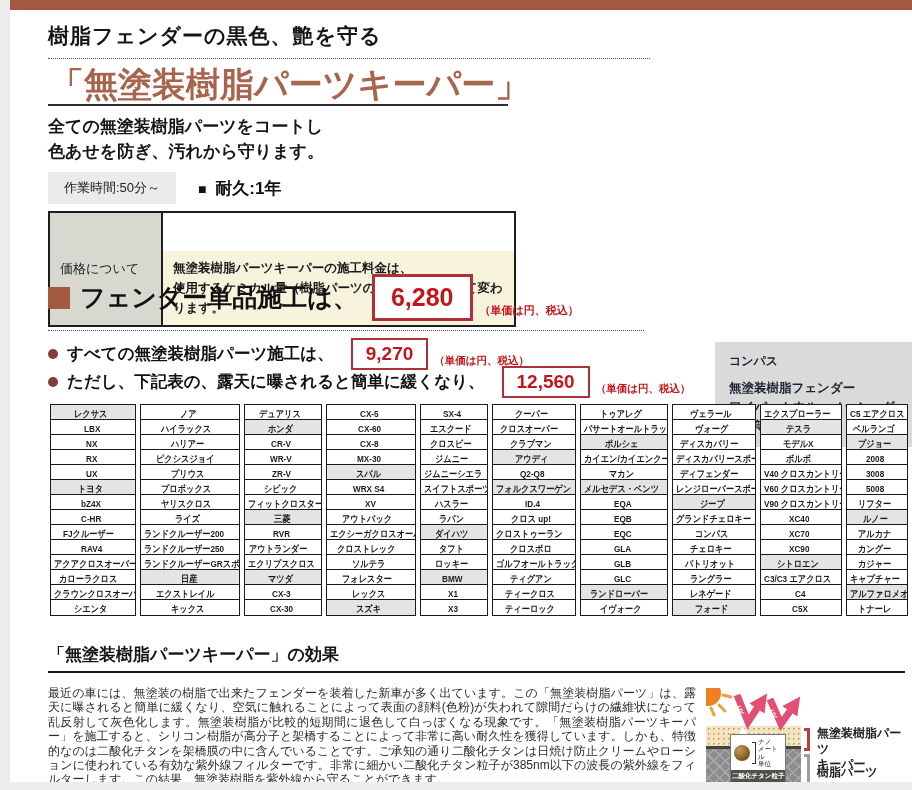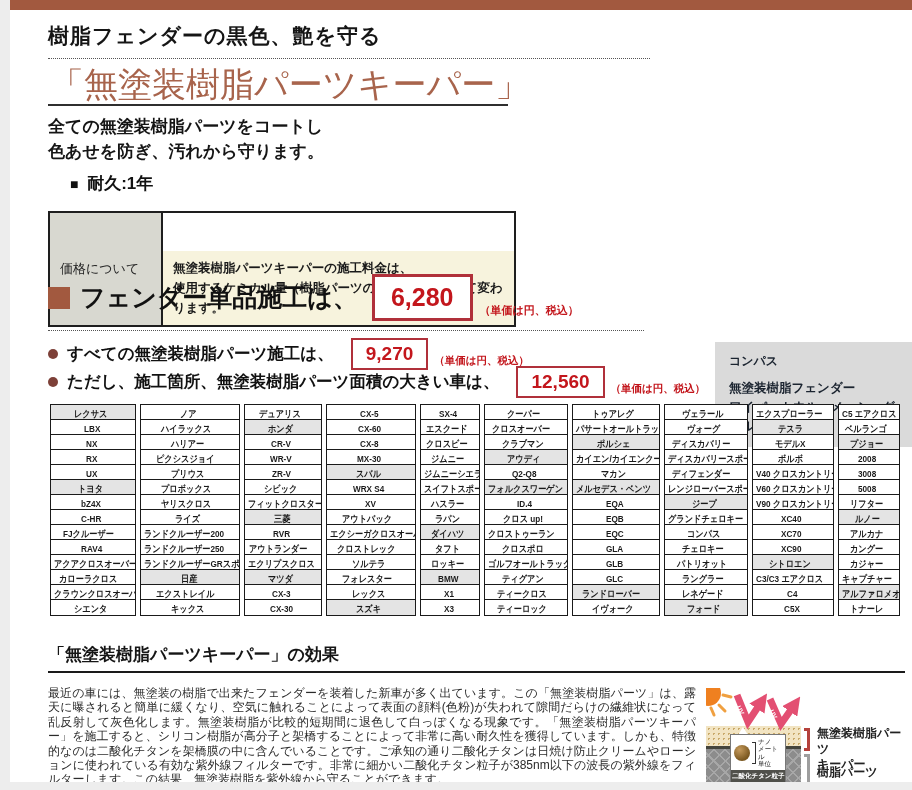--- a/index.html
+++ b/index.html
@@ -9,21 +9,21 @@
 
   .left-strip { position:absolute; left:0; top:0; bottom:0; width:10px; background:#ededed; }
   .bottom-strip { position:absolute; left:0; right:0; bottom:0; height:8px; background:#ededed; }
   .top-bar { position:absolute; left:10px; right:0; top:0; height:10px; background:#a2593f; }
 
   .abs { position:absolute; }
 
   .subtitle { left:48px; top:22px; font-size:21px; font-weight:bold; color:#151515; letter-spacing:1px; }
   .rule-dotted { height:2px; border-top:1px dotted #555; }
   .rule1 { left:48px; top:58px; width:602px; }
-  .title { left:50px; top:62px; font-size:34px; font-weight:normal; color:#a8644c; letter-spacing:0px; }
+  .title { left:50px; top:62px; font-size:34px; font-weight:bold; color:#a8644c; letter-spacing:0px; }
   .rule-solid { left:48px; top:104px; width:460px; height:2px; background:#2f2f2f; }
   .lead { left:48px; top:115px; font-size:17px; font-weight:bold; color:#151515; line-height:1.45; }
 
   .meta-row { left:48px; top:172px; display:flex; align-items:center; }
   .worktime-box { background:#ebebeb; font-size:13px; color:#222; padding:7px 16px; }
   .durability { margin-left:22px; font-size:17px; font-weight:bold; color:#111; }
   .durability .sq { font-size:14px; margin-right:4px; }
 
   .price-note { left:48px; top:211px; width:468px; border:2px solid #1e1e1e; display:flex; }
   .price-note .label { width:113px; background:#d8d8d0; border-right:2px solid #1e1e1e; font-size:13px; color:#222; display:flex; align-items:center; padding:8px 10px; }
@@ -45,21 +45,21 @@
   .unit-note-sm { color:#c3161c; font-size:10.5px; font-weight:bold; margin-left:6px; align-self:flex-end; margin-bottom:2px; }
 
   .area-box { right:0; top:342px; width:197px; background:#dadada; padding:11px 12px 12px 14px; }
   .area-title { font-size:12px; font-weight:bold; color:#1b2430; margin-bottom:9px; }
   .area-line { font-size:12.5px; font-weight:bold; color:#1b2430; line-height:1.5; }
 
   #car-table { left:50px; top:404px; display:flex; gap:4px; }
   .car-col { border:1.5px solid #1a1a1a; background:#fff; flex:none;text-align:center; }
   .car-col:nth-child(1){width:86px} .car-col:nth-child(2){width:100px}
   .car-col:nth-child(3){width:78px} .car-col:nth-child(4){width:90px}
-  .car-col:nth-child(5){width:60px} .car-col:nth-child(6){width:84px}
+  .car-col:nth-child(5){width:68px} .car-col:nth-child(6){width:84px}
   .car-col:nth-child(7){width:88px} .car-col:nth-child(8){width:84px}
   .car-col:nth-child(9){width:82px} .car-col:nth-child(10){width:62px}
   .car-cell { height:15px; line-height:14px; border-bottom:1px solid #1a1a1a; padding:0 3px; overflow:hidden; white-space:nowrap; background:#fff; }
   .car-cell:last-child { border-bottom:none; }
   .car-cell.brand { background:#e4e4e4; }
   .car-txt { display:inline-block; font-size:9.5px; font-weight:bold; color:#1a1a1a; transform:scaleX(0.86); transform-origin:0 50%; }
 
   .effect-heading { left:48px; top:643px; font-size:17px; font-weight:bold; color:#151515; }
   .rule-heavy { left:48px; top:671px; width:857px; height:2px; background:#1a1a1a; }
   .effect-body { left:48px; top:686px; width:648px; font-size:12px; color:#2b2b2b; line-height:14.4px; text-align:justify; }
@@ -102,20 +102,21 @@
   <div class="abs rule-dotted rule1"></div>
   <h2 class="abs title">「無塗装樹脂パーツキーパー」</h2>
   <div class="abs rule-solid"></div>
 
   <p class="abs lead">
     <span>全ての無塗装樹脂パーツをコートし</span><br>
     <span>色あせを防ぎ、汚れから守ります。</span>
   </p>
 
   <div class="abs meta-row">
+    <span class="worktime-box">作業時間:50分～</span>
     <span class="durability"><span class="sq">■</span> <span>耐久:1年</span></span>
   </div>
 
   <div class="abs price-note">
     <div class="label">価格について</div>
     <div class="body">
       <span>無塗装樹脂パーツキーパーの施工料金は、</span><br>
       <span>使用するケミカル量（樹脂パーツの大きさ）によって変わります。</span>
     </div>
   </div>
@@ -131,21 +132,21 @@
 
   <div class="abs bullet-row b1">
     <span class="bullet"></span>
     <span class="bullet-label">すべての無塗装樹脂パーツ施工は、</span>
     <span class="price-box-sm">9,270</span>
     <span class="unit-note-sm">（単価は円、税込）</span>
   </div>
 
   <div class="abs bullet-row b2">
     <span class="bullet"></span>
-    <span class="bullet-label">ただし、施工箇所、無塗装樹脂パーツ面積の大きい車は、</span>
+    <span class="bullet-label">ただし、下記表の、露天に曝されると簡単に緩くなり、</span>
     <span class="price-box-sm">12,560</span>
     <span class="unit-note-sm">（単価は円、税込）</span>
   </div>
 
   <div class="abs area-box">
     <div class="area-title">コンパス</div>
     <div class="area-line">無塗装樹脂フェンダー</div>
     <div class="area-line">ワイパーカウル・メッシュグリル等</div>
   </div>
 

